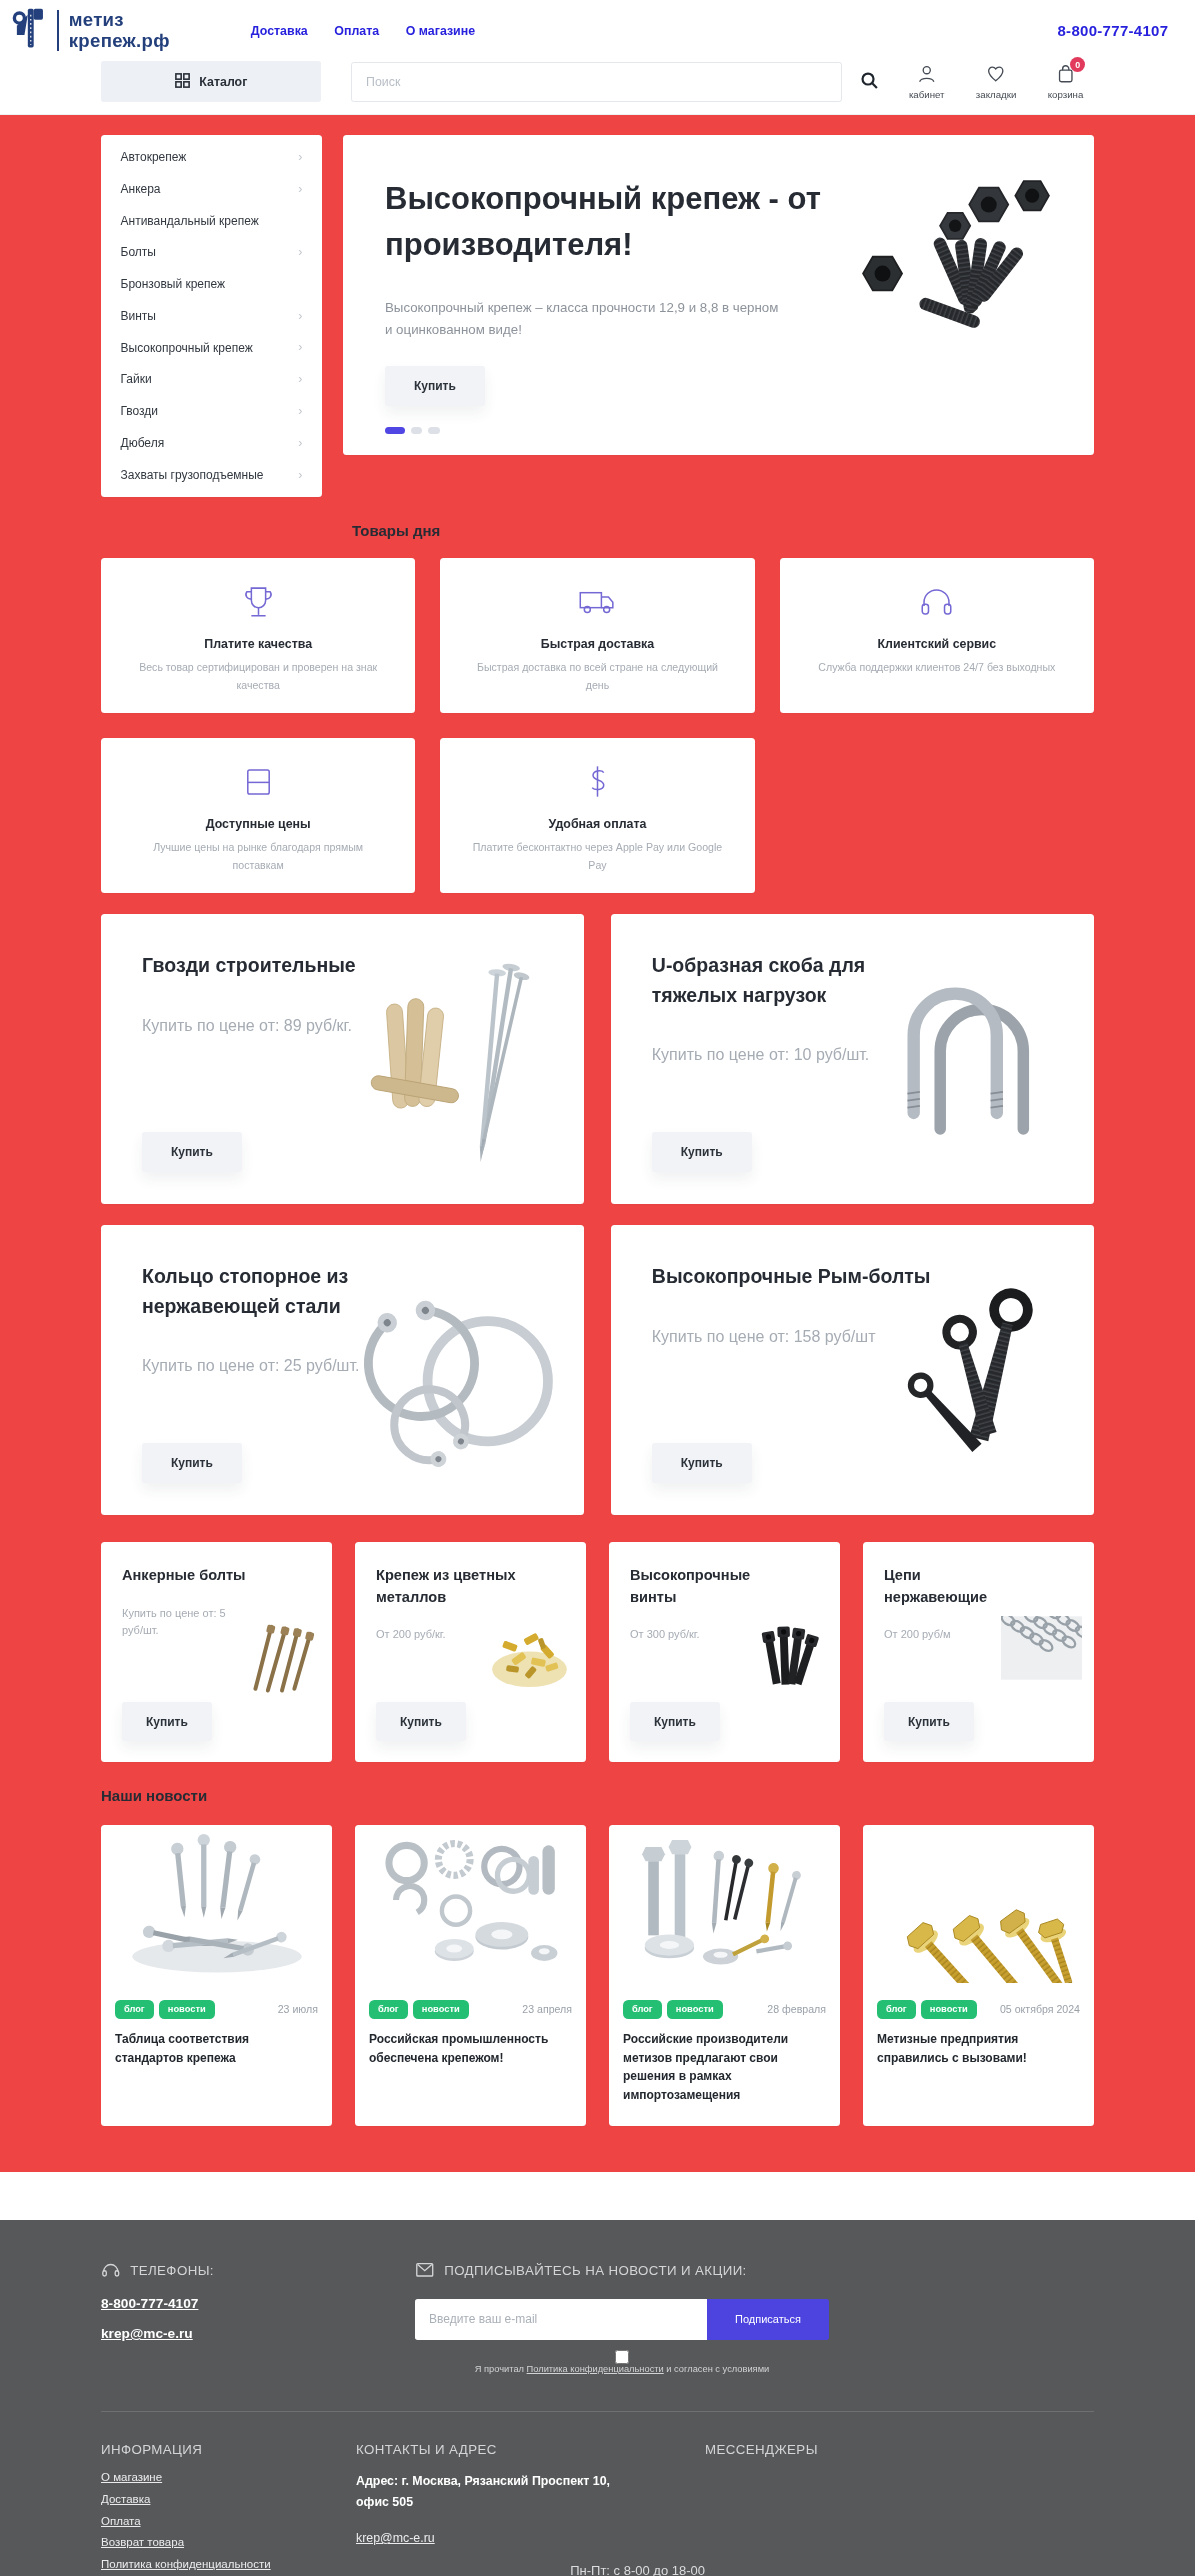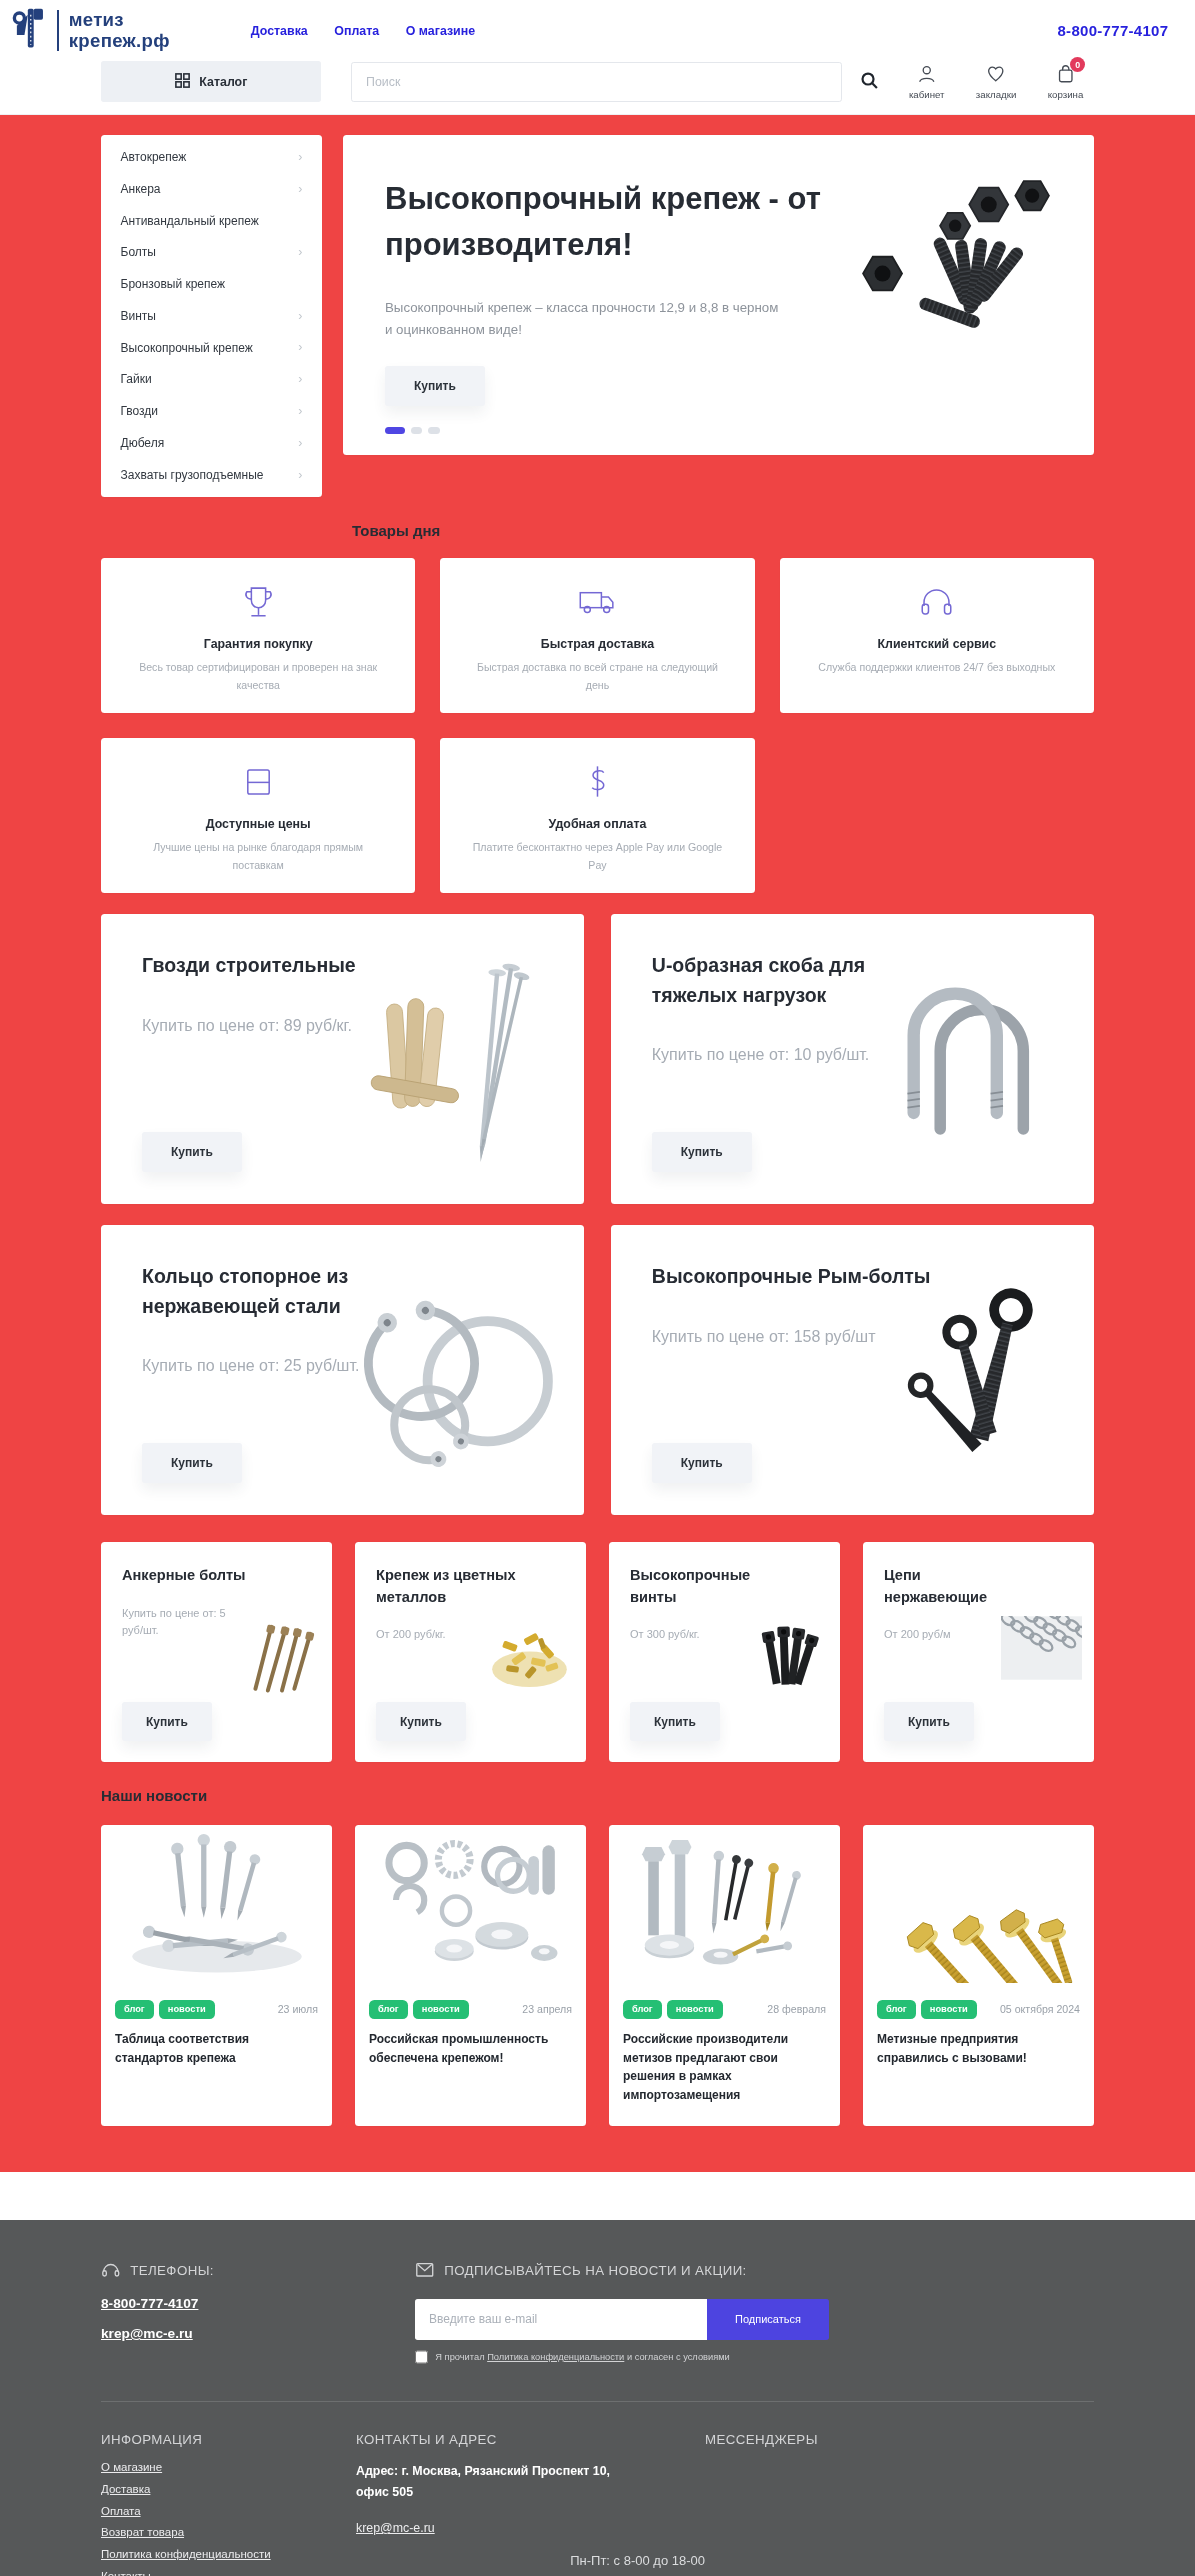--- a/index.html
+++ b/index.html
@@ -96,21 +96,21 @@
   .f-head { display: flex; align-items: center; gap: 9.7px; font-size: 13.3px; color: #d4d5d7; letter-spacing: 0.4px; }
   .f-left { width: 241px; }
   .f-left a { display: block; color: #fff; font-weight: 700; font-size: 13.7px; margin-top: 15px; text-decoration: underline; }
   .f-sub { margin-left: 73px; }
   .f-form { display: flex; margin-top: 17.7px; width: 414px; }
   .f-form input { flex: 1; height: 41px; border: none; border-radius: 2.7px 0 0 2.7px; padding: 0 14px;
     font-family: inherit; font-size: 12px; color: #555b63; outline: none; }
   .f-form input::placeholder { color: #aab0b8; }
   .f-form button { width: 122px; background: #4d44e0; color: #fff; border: none; border-radius: 0 2.7px 2.7px 0;
     font-family: inherit; font-size: 11px; cursor: pointer; }
-  .consent { display: flex; align-items: center; gap: 7px; margin-top: 10.6px; font-size: 9.3px; color: #d2d3d5; }
+  .consent { display: flex; align-items: center; margin-top: 10.6px; font-size: 9.3px; color: #d2d3d5; flex-direction: column; }
   .consent input { width: 13.3px; height: 13.3px; }
   .consent a { color: #d2d3d5; text-decoration: underline; }
   .f-cols { display: flex; padding: 30px 0 34px; border-top: 0.9px solid rgba(255,255,255,.14); margin-top: 34px; }
   .fc h4 { font-size: 13.3px; font-weight: 400; color: #d4d5d7; letter-spacing: 0.4px; margin-bottom: 14px; }
   .fc1 { width: 255px; } .fc2 { width: 349px; } .fc3 { flex: 1; }
   .fc1 a { display: block; color: #ececee; font-size: 11.5px; margin: 9.7px 0; text-decoration: underline; }
   .addr { font-weight: 700; font-size: 12.4px; line-height: 1.7; max-width: 283px; }
   .f-mail { color: #ececee; font-size: 12.4px; display: inline-block; margin-top: 17.7px; text-decoration: underline; }
   .hours { margin-top: 17.7px; font-size: 13px; color: #dcdddf; text-align: right; }
 </style>
@@ -322,21 +322,21 @@
     <div class="feat card">
       <span>
         <svg width="41" height="41" viewBox="0 0 46 46" fill="none" stroke="#7468d4" stroke-width="1.7">
           <path d="M15 8h16v14a8 8 0 0 1-16 0z"></path>
               <path d="M15 12h-5a5 5 0 0 0 5 8"></path>
               <path d="M31 12h5a5 5 0 0 1-5 8"></path>
           <line x1="23" y1="30" x2="23" y2="38"></line>
               <line x1="15" y1="39" x2="31" y2="39"></line>
         </svg>
       </span>
-      <h3>Гарантия покупку</h3>
+      <h3>Платите качества</h3>
       <p>Весь товар сертифицирован и проверен на знак качества</p>
     </div>
     <div class="feat card">
       <span>
         <svg width="44" height="41" viewBox="0 0 50 46" fill="none" stroke="#7468d4" stroke-width="1.7">
           <rect x="6" y="13" width="24" height="17"></rect>
               <path d="M30 18h8l5 6v6h-13"></path>
           <circle cx="14" cy="32" r="3.4"></circle>
               <circle cx="36" cy="32" r="3.4"></circle>
         </svg>

